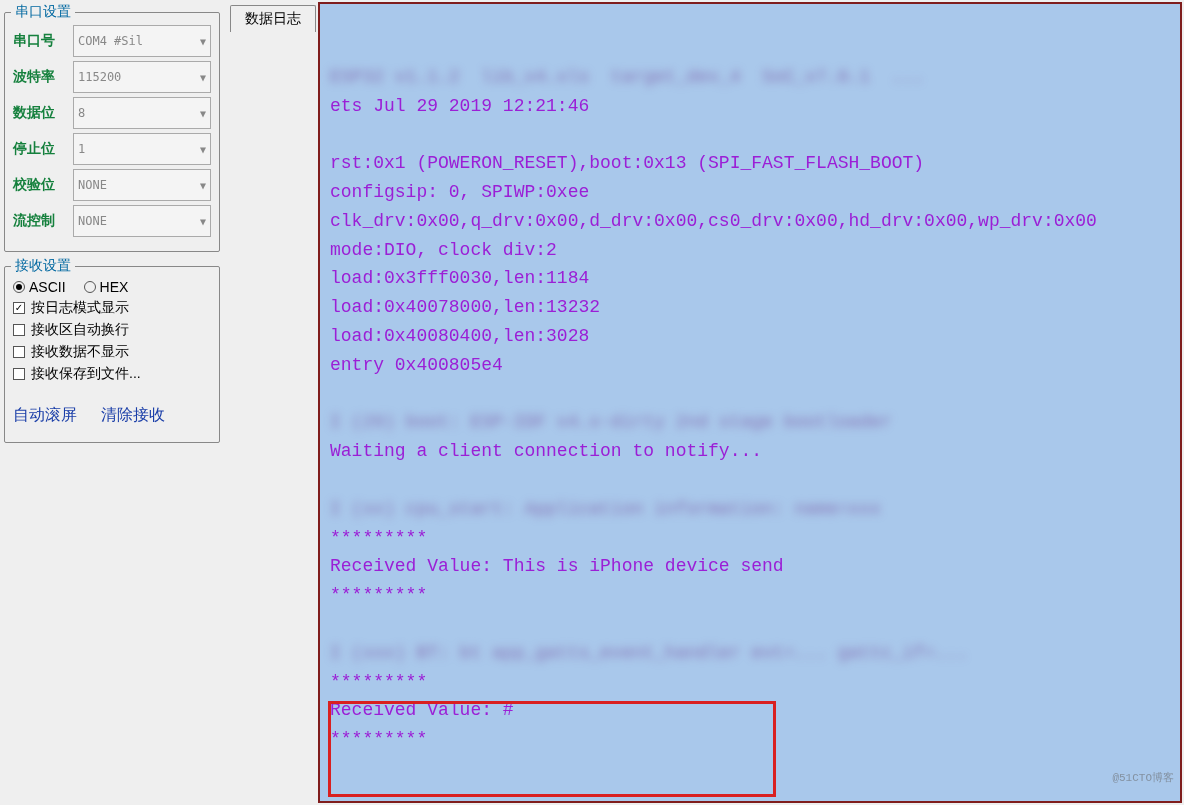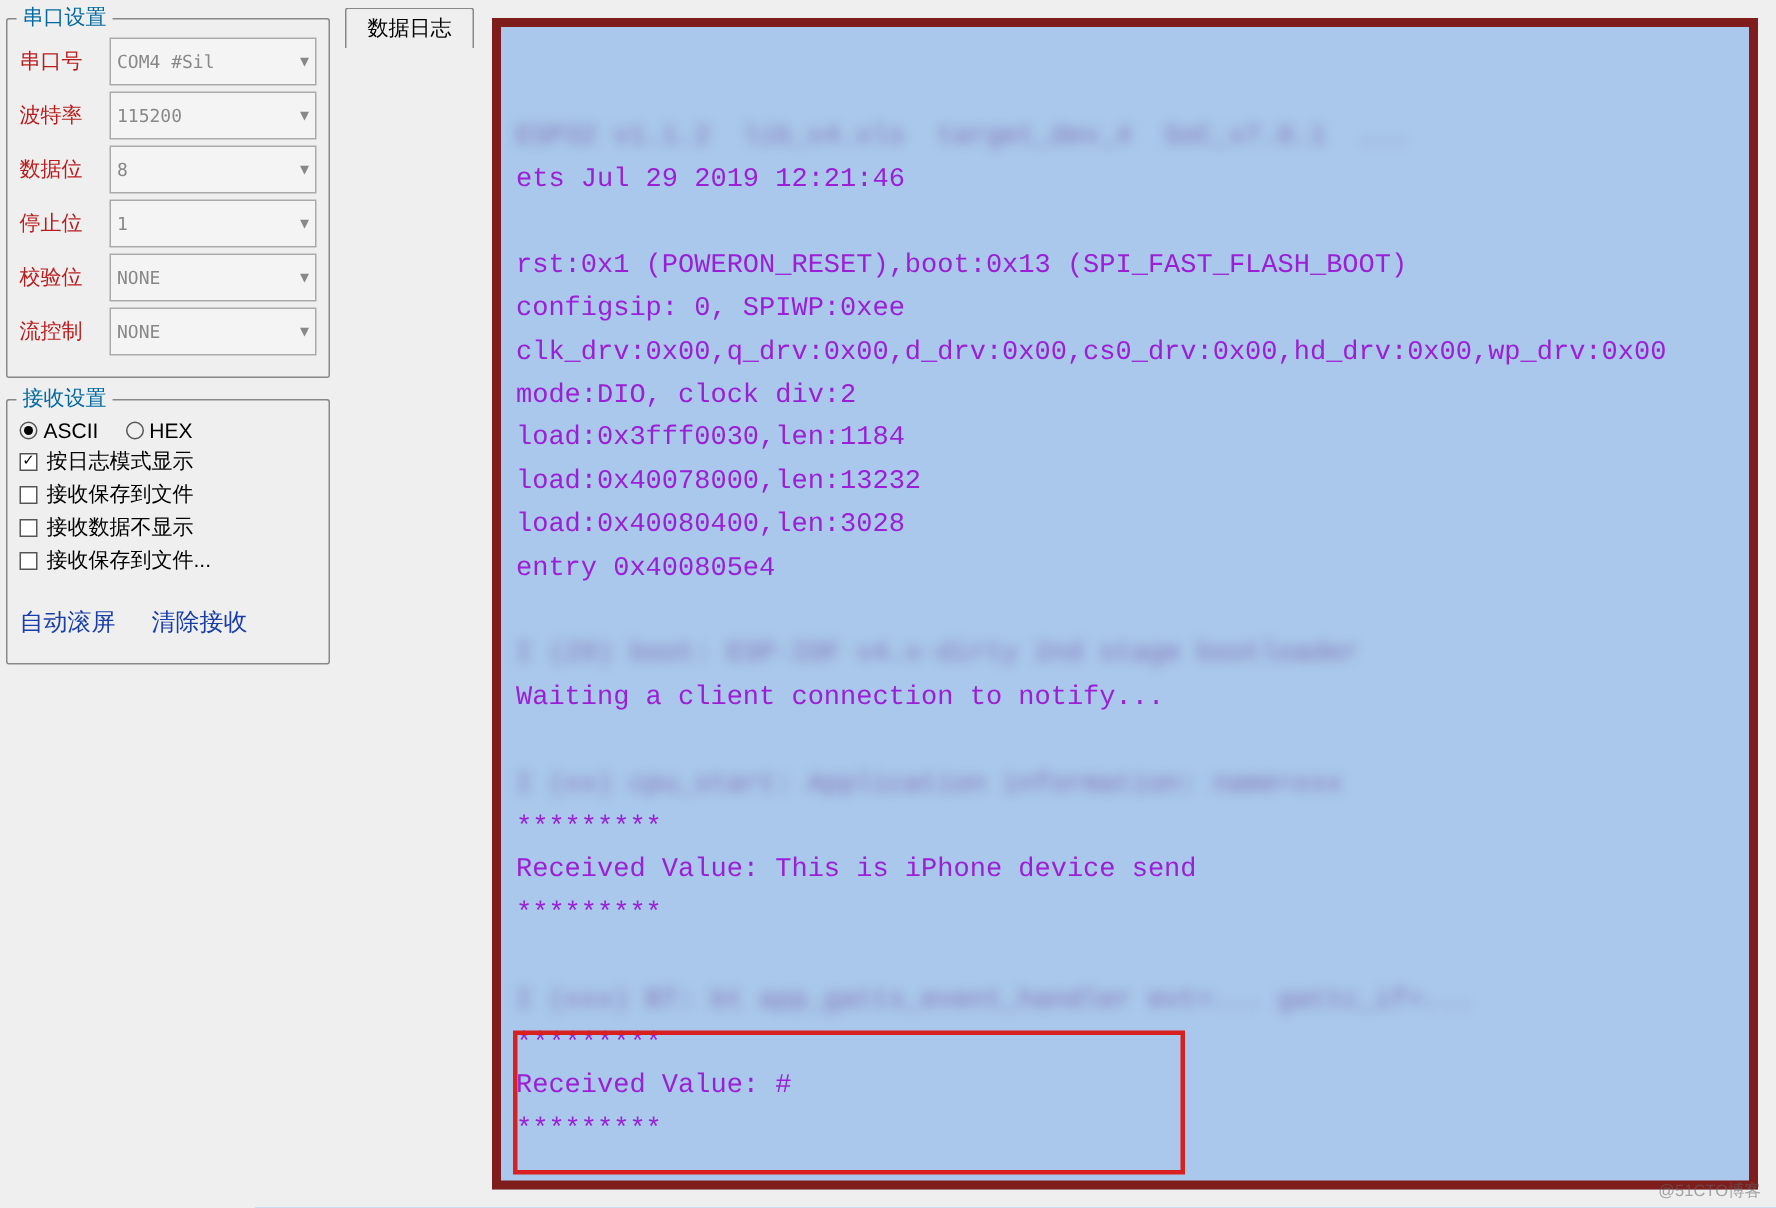--- a/index.html
+++ b/index.html
@@ -37,21 +37,22 @@
 }
 .field-row {
   display: flex;
   align-items: center;
   margin: 4px 0;
   gap: 6px;
 }
 .field-label {
   width: 54px;
   font-size: 14px;
-  color: #b91c1c;
+  color: #15803d;
+  font-weight: bold;
 }
 .select-box {
   flex: 1;
   height: 32px;
   border: 1px solid #aaa;
   background: #fff;
   font-size: 12px;
   padding: 0 4px;
   color: #444;
   font-family: monospace;
@@ -158,23 +159,23 @@
   font-size: 14px;
   background: #efefef;
   border-radius: 2px 2px 0 0;
 }
 .tab-line {
   flex: 1;
   border-bottom: 1px solid #888;
 }
 .log-area {
   flex: 1;
-  margin: 12px;
+  margin: 2px;
   background: #a9c8eb;
-  border: 6px solid #7f1d1d;
+  border: 2px solid #7f1d1d;
   padding: 30px 10px 10px 10px;
   font-family: "Courier New", monospace;
   font-size: 18px;
   color: #9b1fd6;
   line-height: 1.6;
   white-space: pre;
   position: relative;
   overflow: hidden;
 }
 .blur-line {
@@ -186,24 +187,24 @@
   border: 3px solid #d92020;
   left: 8px;
   bottom: 4px;
   width: 448px;
   height: 96px;
   pointer-events: none;
 }
 .watermark {
   position: absolute;
   right: 10px;
-  bottom: 4px;
+  bottom: 20px;
   font-size: 11px;
   color: rgba(100,100,100,0.55);
-  font-family: Liberation Sans, sans-serif;
+  font-family: Liberation Mono, monospace;
 }
 </style>
 </head>
 <body>
 
 <div class="left-panel">
   <div class="group-box">
     <div class="group-title">串口设置</div>
     <div class="field-row">
       <span class="field-label">串口号</span>
@@ -260,21 +261,21 @@
           <span class="radio"></span>
           <span>HEX</span>
         </div>
     </div>
     <div class="check-row">
         <span class="checkbox checked"></span>
         <span>按日志模式显示</span>
       </div>
     <div class="check-row">
         <span class="checkbox"></span>
-        <span>接收保存到文件</span>
+        <span>接收区自动换行</span>
       </div>
     <div class="check-row">
         <span class="checkbox"></span>
         <span>接收数据不显示</span>
       </div>
     <div class="check-row">
         <span class="checkbox"></span>
         <span>接收保存到文件...</span>
       </div>
     <div class="link-row">

